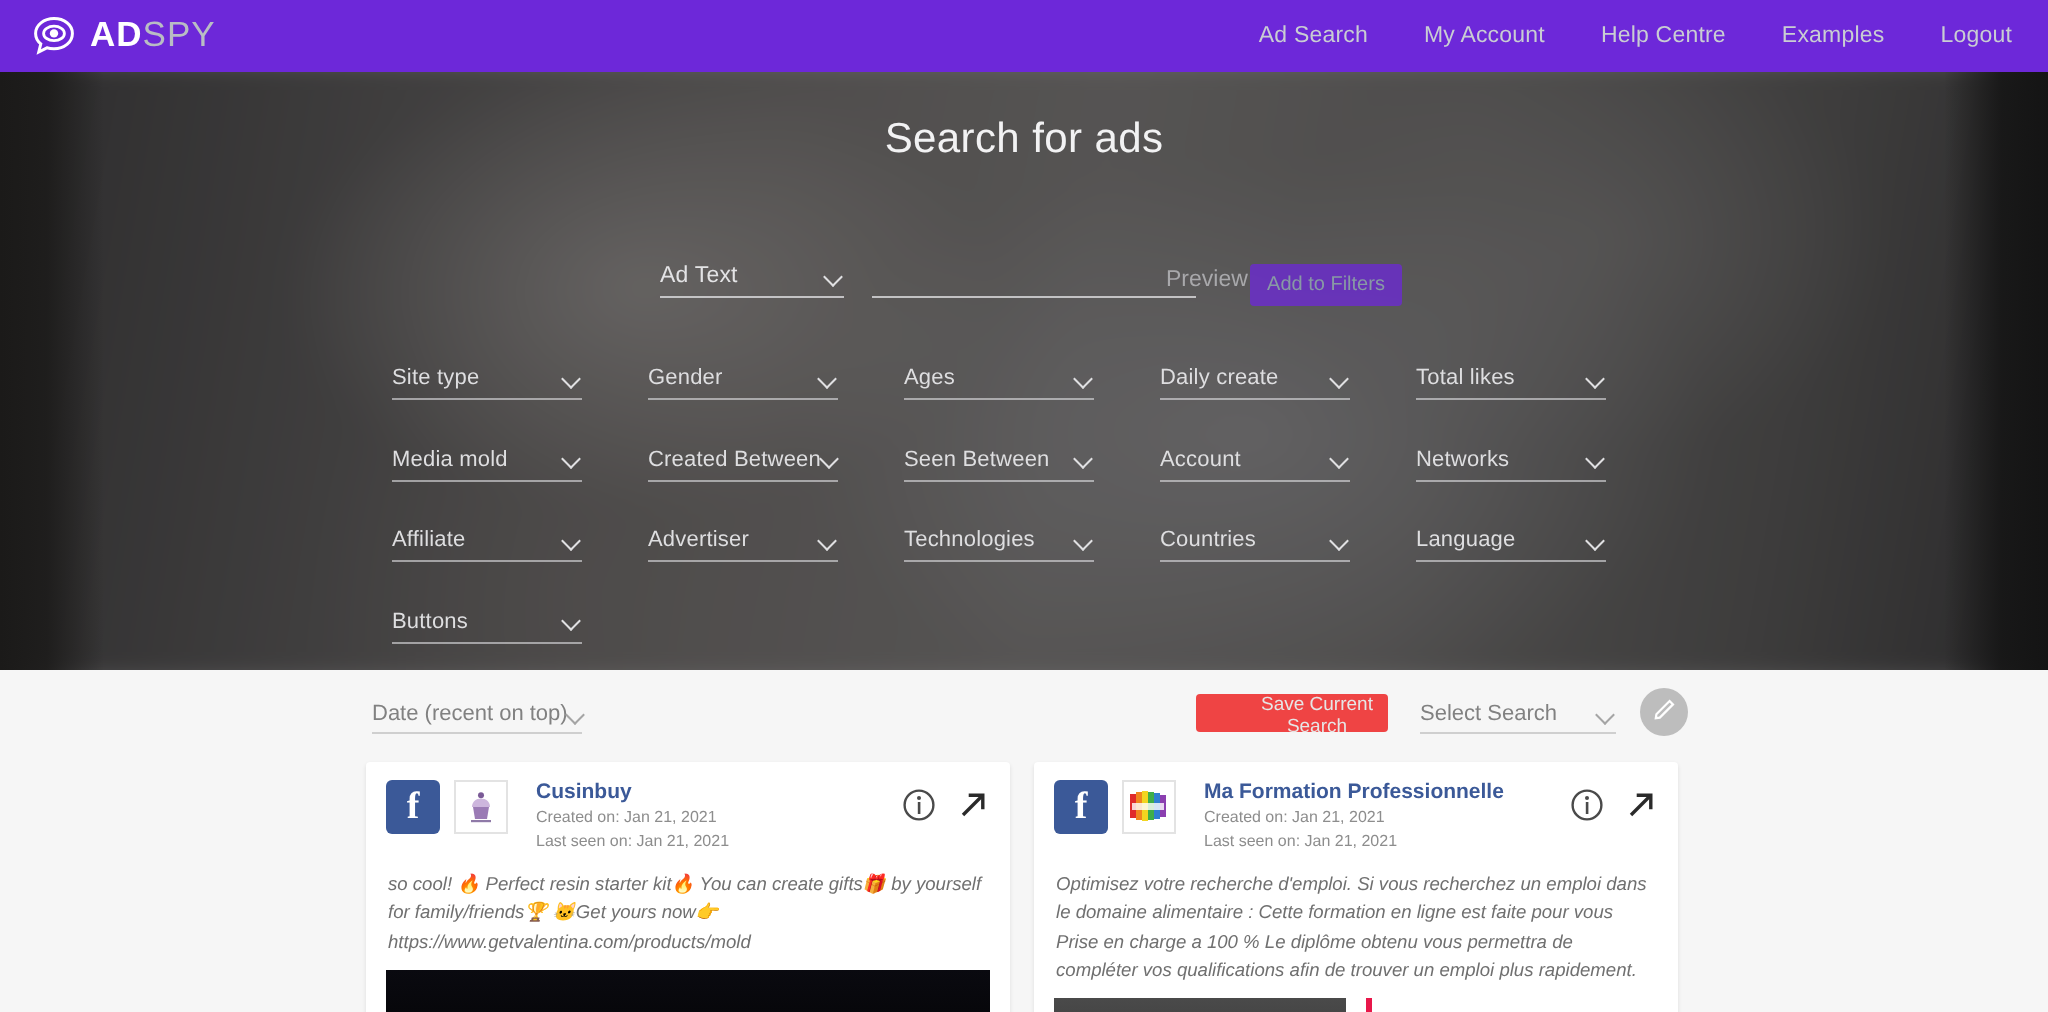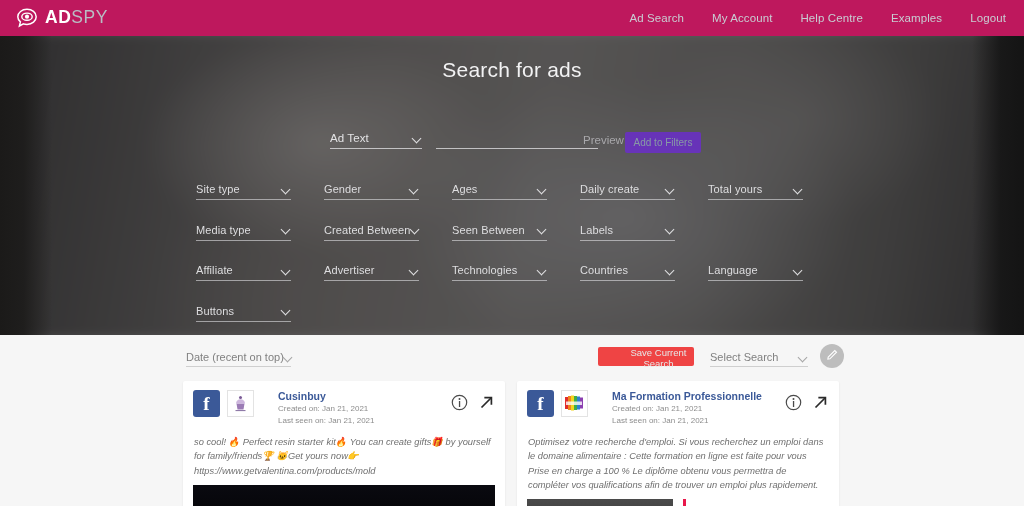--- a/index.html
+++ b/index.html
@@ -7,21 +7,21 @@
     width: 1024px; height: 506px;
     overflow: hidden;
     font-family: "Liberation Sans", sans-serif;
     background: #ffffff;
   }
   #root { position: relative; width: 1024px; height: 506px; overflow: hidden; }
 
   
   .topbar {
     position: absolute; top: 0; left: 0; width: 1024px; height: 36px;
-    background: #be185d;
+    background: #6d28d9;
     display: flex; align-items: center; z-index: 20;
   }
   .brand { display: flex; align-items: center; margin-left: 16px; gap: 7px; }
   .brand-icon { width: 22px; height: 20px; position: relative; }
   .brand-text { font-size: 17.5px; letter-spacing: .5px; line-height: 1; }
   .brand-ad { color: #ffffff; font-weight: bold; }
   .brand-spy { color: #b9bdc4; font-weight: normal; }
   .nav { margin-left: auto; margin-right: 18px; display: flex; align-items: center; gap: 28px; }
   .nav-item {
     color: #c9cdd3; font-size: 11.5px; text-decoration: none;
@@ -130,21 +130,21 @@
   .fb-icon {
     width: 27px; height: 27px; background: #3b5998; border-radius: 3px;
     display: flex; align-items: center; justify-content: center; flex: 0 0 27px;
   }
   .fb-icon span { color: #fff; font-size: 19px; font-weight: bold; font-family: "Liberation Serif", serif; line-height: 1; margin-top:-1px; }
   .avatar {
     width: 27px; height: 27px; margin-left: 7px; flex: 0 0 27px;
     border: 1px solid #e3e3e3; background: #fff; overflow: hidden;
     display: flex; align-items: center; justify-content: center;
   }
-  .card-meta { margin-left: 24px; flex: 1 1 auto; min-width: 0; }
+  .card-meta { margin-left: 14px; flex: 1 1 auto; min-width: 0; }
   .advertiser { color: #3b5998; font-size: 10.5px; font-weight: bold; line-height: 1.25; }
   .meta-line { color: #8d8d8d; font-size: 8px; line-height: 1.45; }
   .card-actions { display: flex; align-items: center; gap: 10px; padding-top: 4px; }
   .icon-btn { width: 17px; height: 17px; border: none; background: none; cursor: pointer; padding:0; }
 
   .card-body { padding: 2px 11px 7px 11px; font-style: italic; }
   .ad-text { color: #707070; font-size: 9.3px; line-height: 1.52; }
   .ad-url { color: #707070; font-size: 9.3px; line-height: 1.52; word-break: break-all; }
   .card-media { height: 30px; margin: 0 10px; position: relative; overflow: hidden; }
   .media-dark { width: 100%; height: 100%; background: linear-gradient(180deg,#0a0a10 0%,#050508 100%); }
@@ -231,47 +231,53 @@
               </div>
             </div>
           <div class="fcell">
               <div class="hero-field">
                 <span class="lbl">Daily create</span>
                 <span class="caret"></span>
               </div>
             </div>
           <div class="fcell">
               <div class="hero-field">
-                <span class="lbl">Total yours</span>
+                <span class="lbl">Total likes</span>
                 <span class="caret"></span>
               </div>
             </div>
         </div>
         <div class="frow">
           <div class="fcell">
               <div class="hero-field">
-                <span class="lbl">Media type</span>
+                <span class="lbl">Media mold</span>
                 <span class="caret"></span>
               </div>
             </div>
           <div class="fcell">
               <div class="hero-field">
                 <span class="lbl">Created Between</span>
                 <span class="caret"></span>
               </div>
             </div>
           <div class="fcell">
               <div class="hero-field">
                 <span class="lbl">Seen Between</span>
                 <span class="caret"></span>
               </div>
             </div>
           <div class="fcell">
               <div class="hero-field">
-                <span class="lbl">Labels</span>
+                <span class="lbl">Account</span>
+                <span class="caret"></span>
+              </div>
+            </div>
+          <div class="fcell">
+              <div class="hero-field">
+                <span class="lbl">Networks</span>
                 <span class="caret"></span>
               </div>
             </div>
         </div>
         <div class="frow">
           <div class="fcell">
               <div class="hero-field">
                 <span class="lbl">Affiliate</span>
                 <span class="caret"></span>
               </div>

